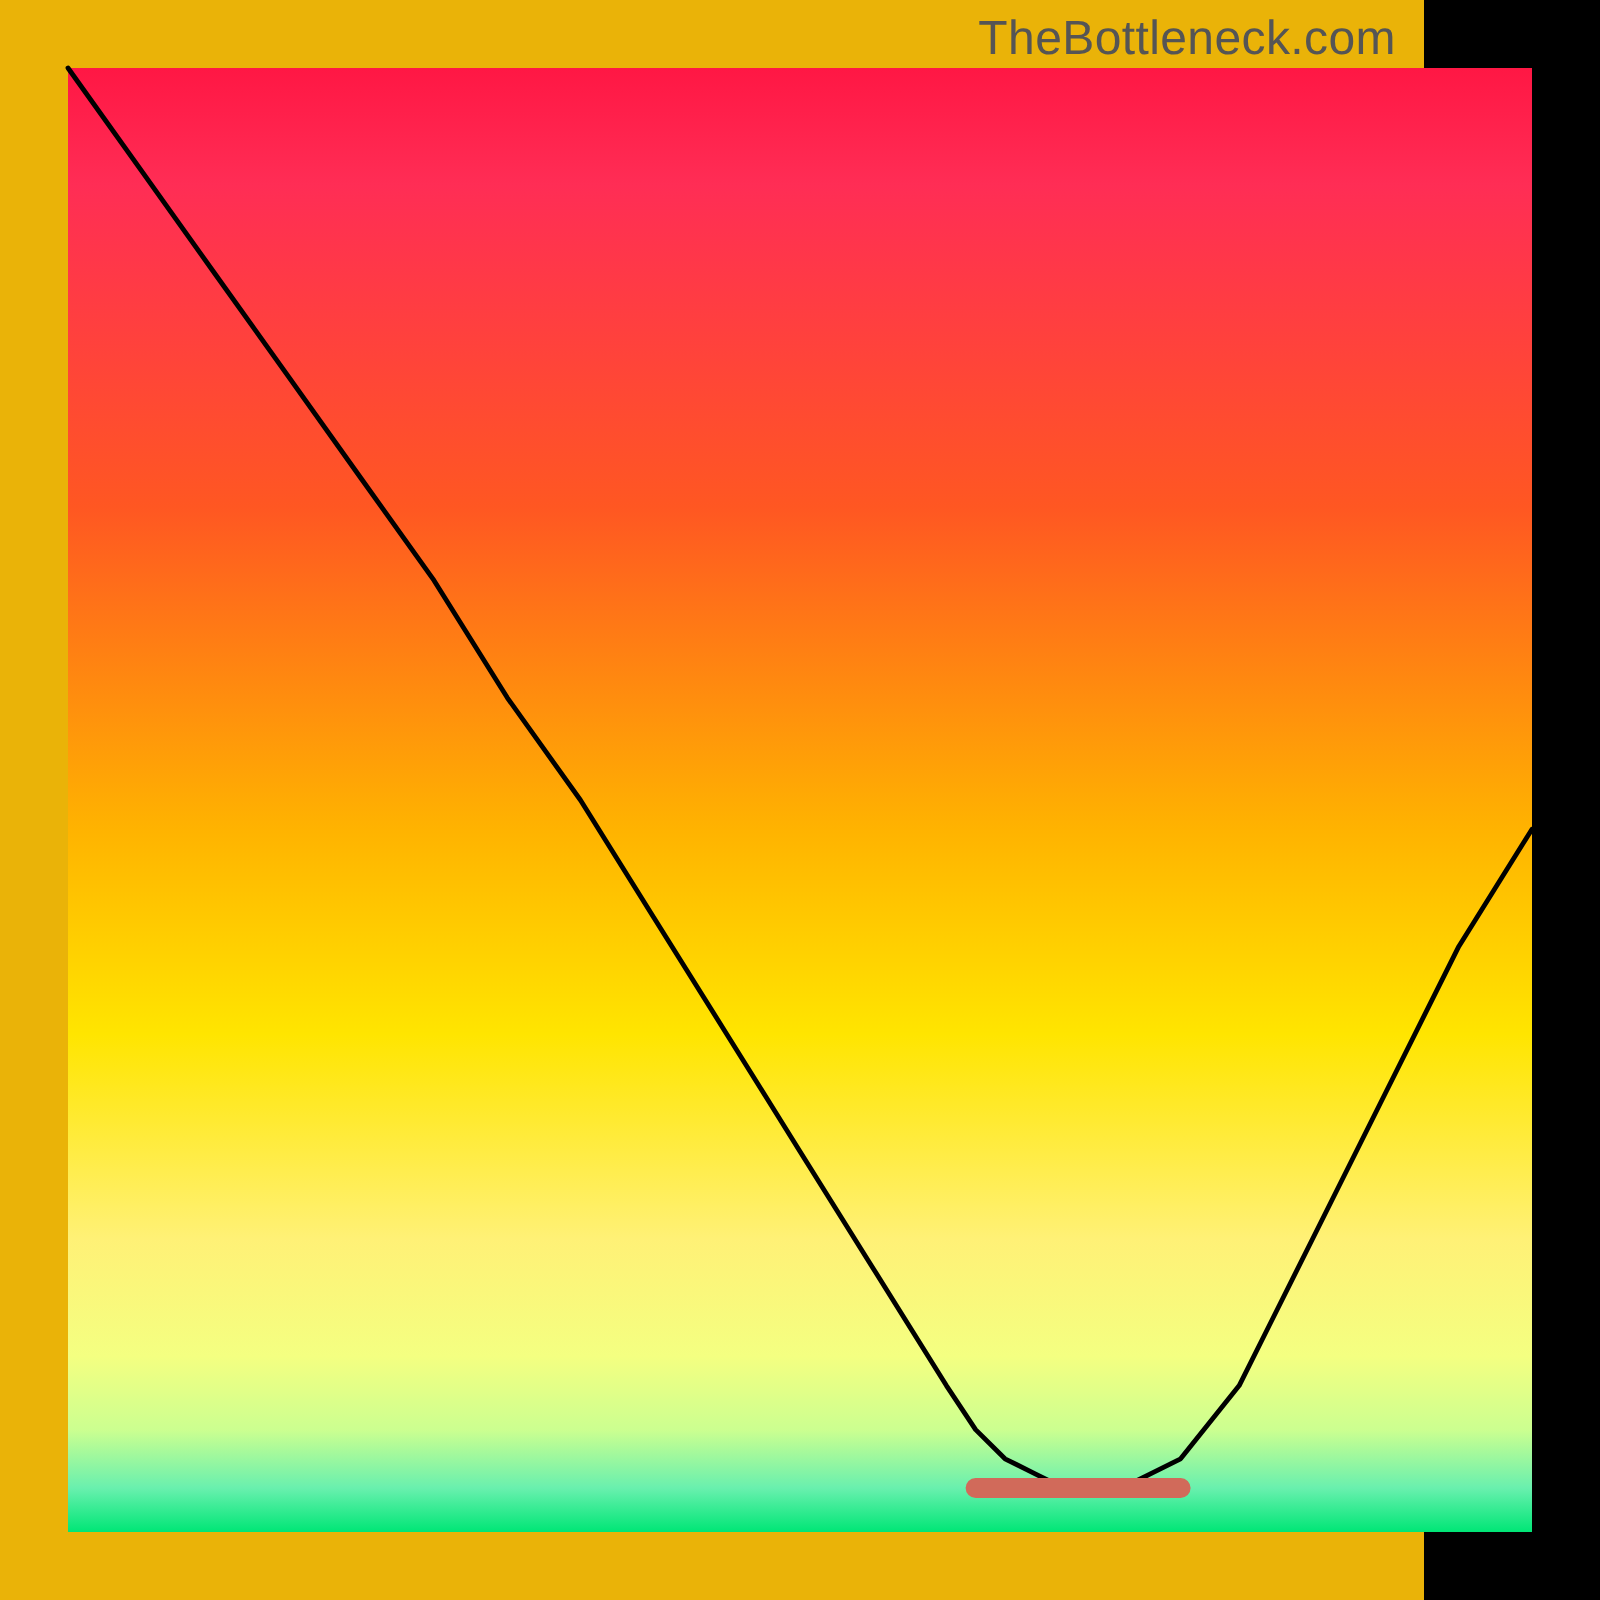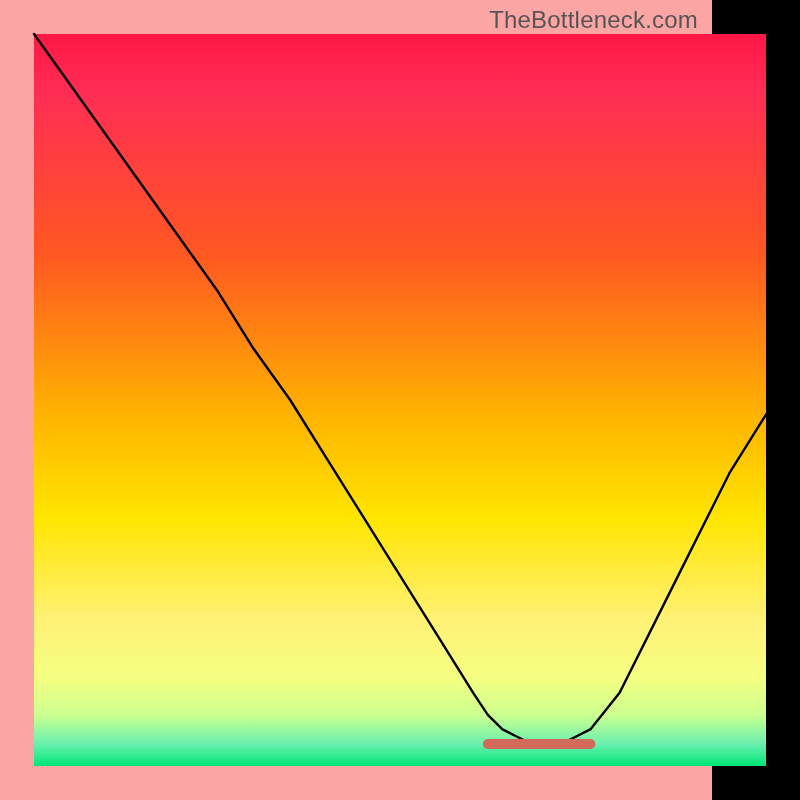--- a/index.html
+++ b/index.html
@@ -8,21 +8,21 @@
     width: 800px;
     height: 800px;
     background: #000;
     font-family: Arial, Helvetica, sans-serif;
     overflow: hidden;
   }
   .frame {
     position: relative;
     width: 712px;
     height: 800px;
-    background: #fca5a5;
+    background: #eab308;
   }
   .watermark {
     position: absolute;
     top: 6px;
     right: 14px;
     color: #555;
     font-size: 24px;
     font-weight: 500;
     letter-spacing: 0.2px;
     user-select: none;

